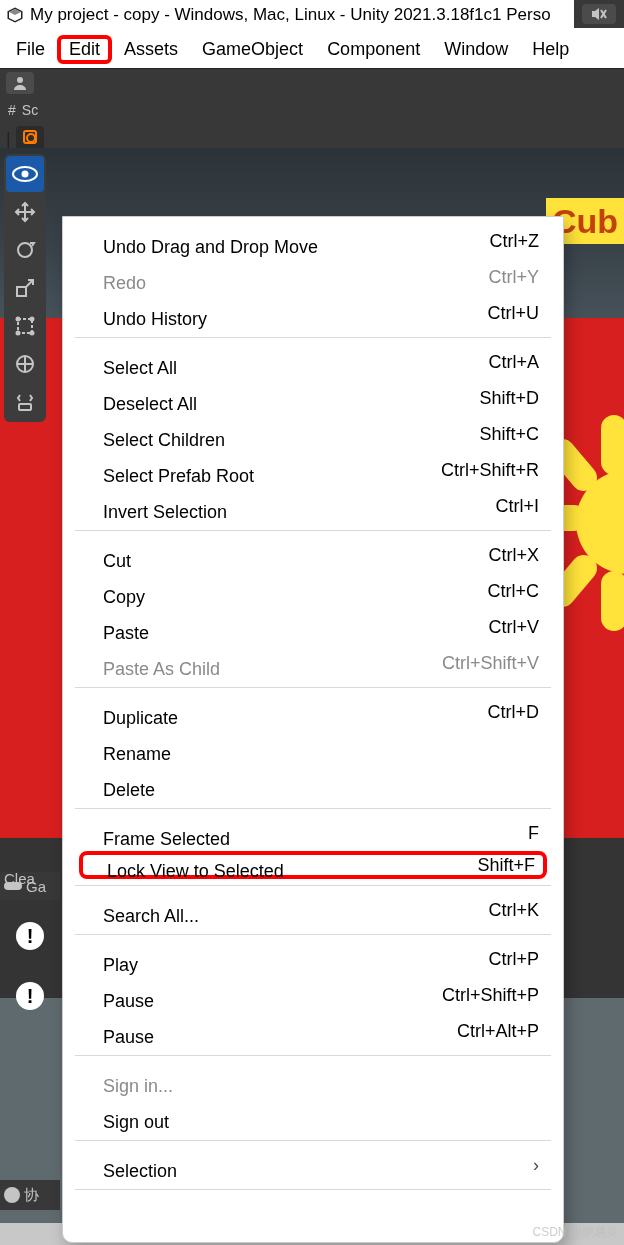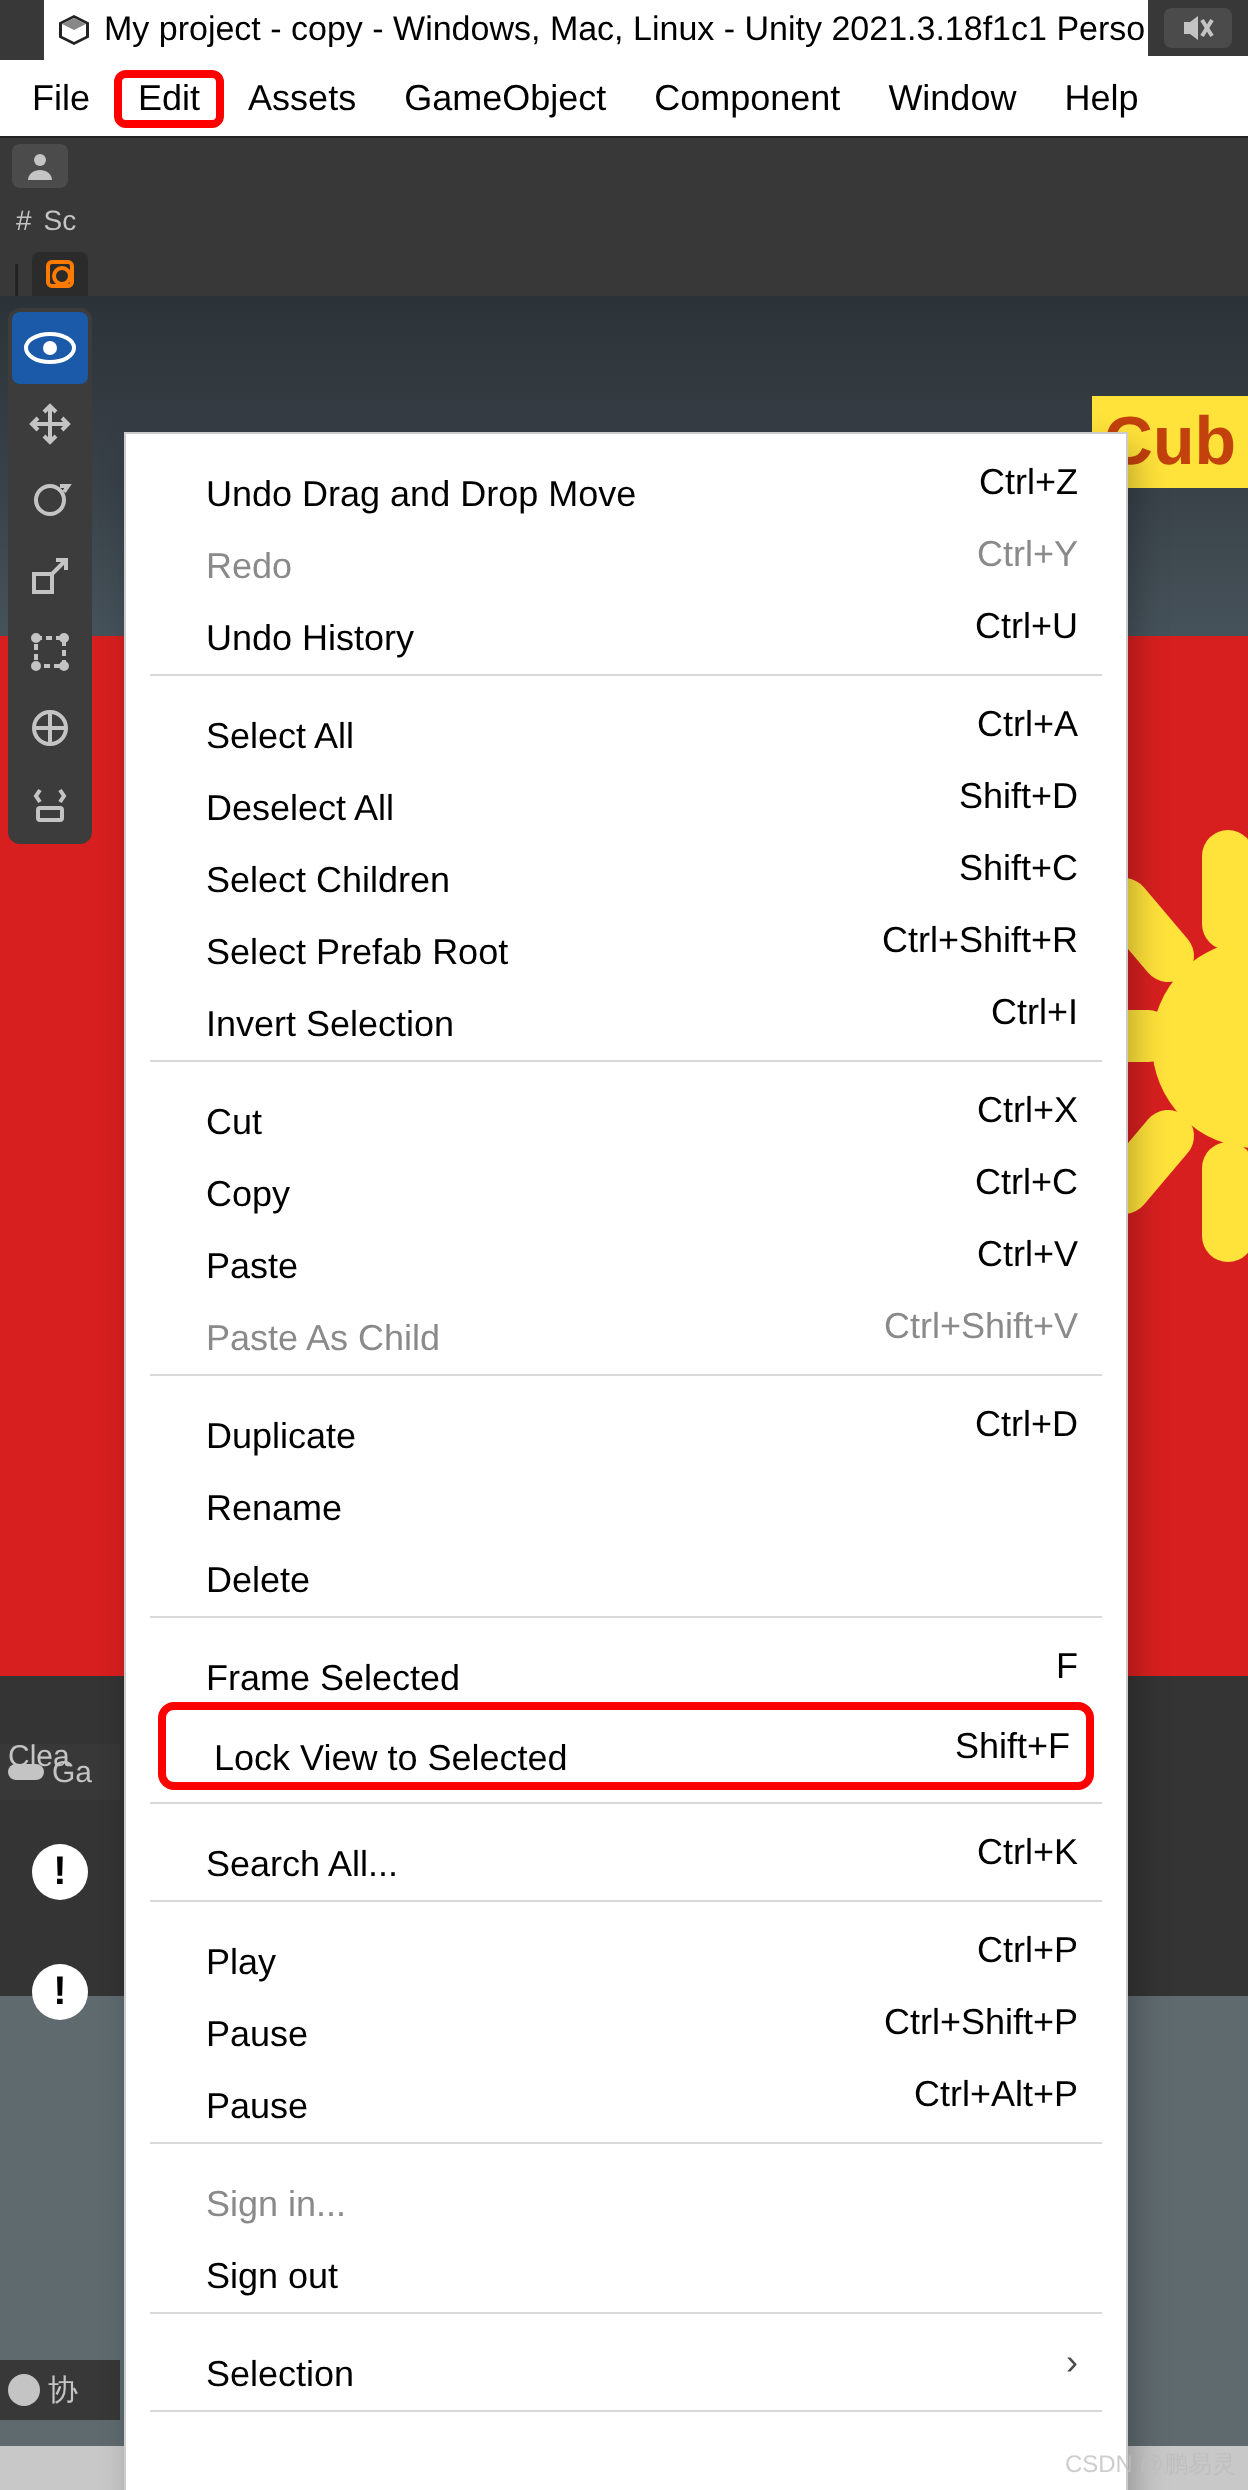--- a/index.html
+++ b/index.html
@@ -1,21 +1,21 @@
 <!DOCTYPE html>
 <html><head>
 <meta charset="utf-8">
 <style>
   * { box-sizing: border-box; margin: 0; padding: 0; font-family: "Segoe UI", Arial, sans-serif; }
   html, body { width: 624px; height: 1245px; overflow: hidden; background: #383838; }
 
   
   .titlebar {
     height: 30px; background: #fff; display: flex; align-items: center;
-    padding: 0 6px; font-size: 17px; color: #000; white-space: nowrap; overflow: hidden; margin-left: 22px;
+    padding: 0 6px; font-size: 17px; color: #000; white-space: nowrap; overflow: hidden;
   }
   .titlebar .unity-logo {
     width: 18px; height: 18px; margin-right: 6px; flex-shrink: 0;
     display: inline-flex; align-items: center; justify-content: center;
   }
   .titlebar .unity-logo svg { display:block; }
 
   
   .menubar {
     height: 38px; background: #fff; display: flex; align-items: center;
@@ -158,21 +158,21 @@
   }
   .dropdown .row.disabled { color:#8a8a8a; }
   .dropdown .row .label { flex:1; overflow:hidden; text-overflow:ellipsis;margin-top:12px; }
   .dropdown .row .shortcut { color:#000; font-size:18px; }
   .dropdown .row.disabled .shortcut { color:#8a8a8a; }
   .dropdown .row .chev { font-size:18px; color:#494949; }
   .dropdown hr {
     border:none; border-top:1px solid #d9d9d9; margin:6px 12px;
   }
   .dropdown .row.boxed {
-    margin: 0 16px; padding:0 8px 0 24px; height:44px;
+    margin: 0 16px; padding:0 8px 0 24px; height:28px;
     border:4px solid #ff0000; border-radius:8px;
   }
 
   
   .right-tool {
     position:absolute; top:0; right:0; width:50px; height:28px;
     background:#383838; display:flex; align-items:center; justify-content:center;
   }
   .right-tool .spk {
     width:34px; height:20px; background:#4b4b4b; border-radius:4px;

